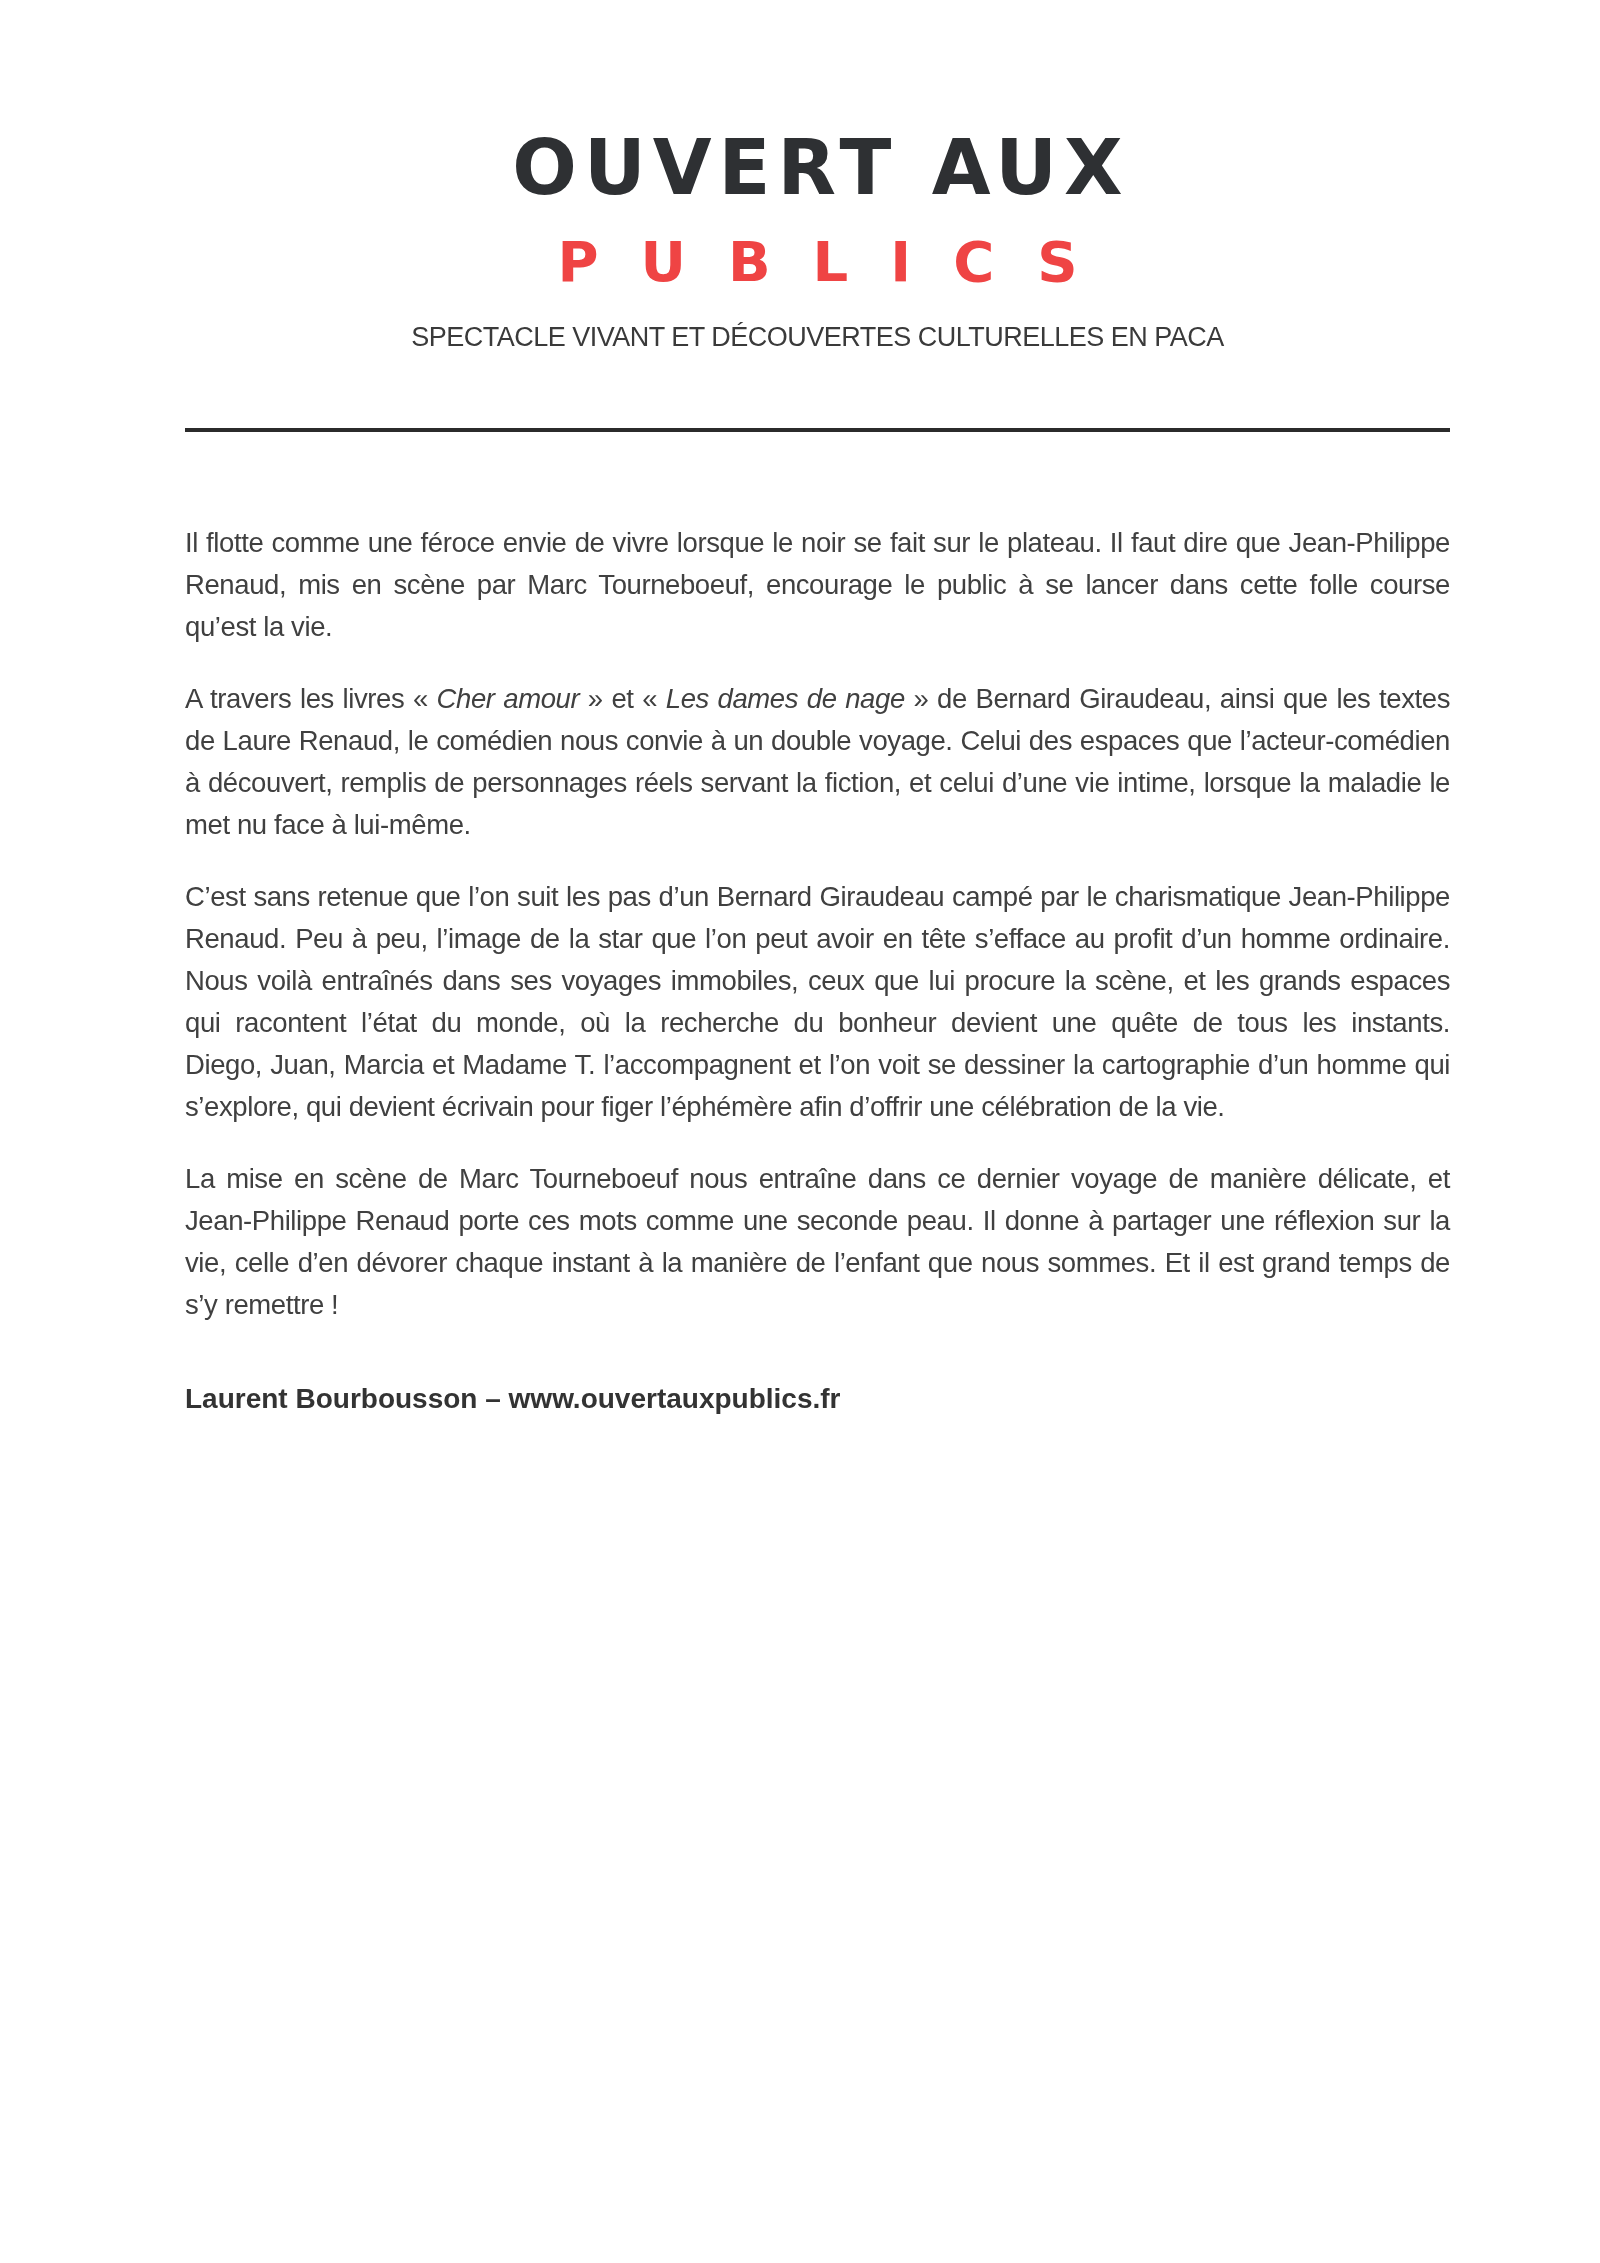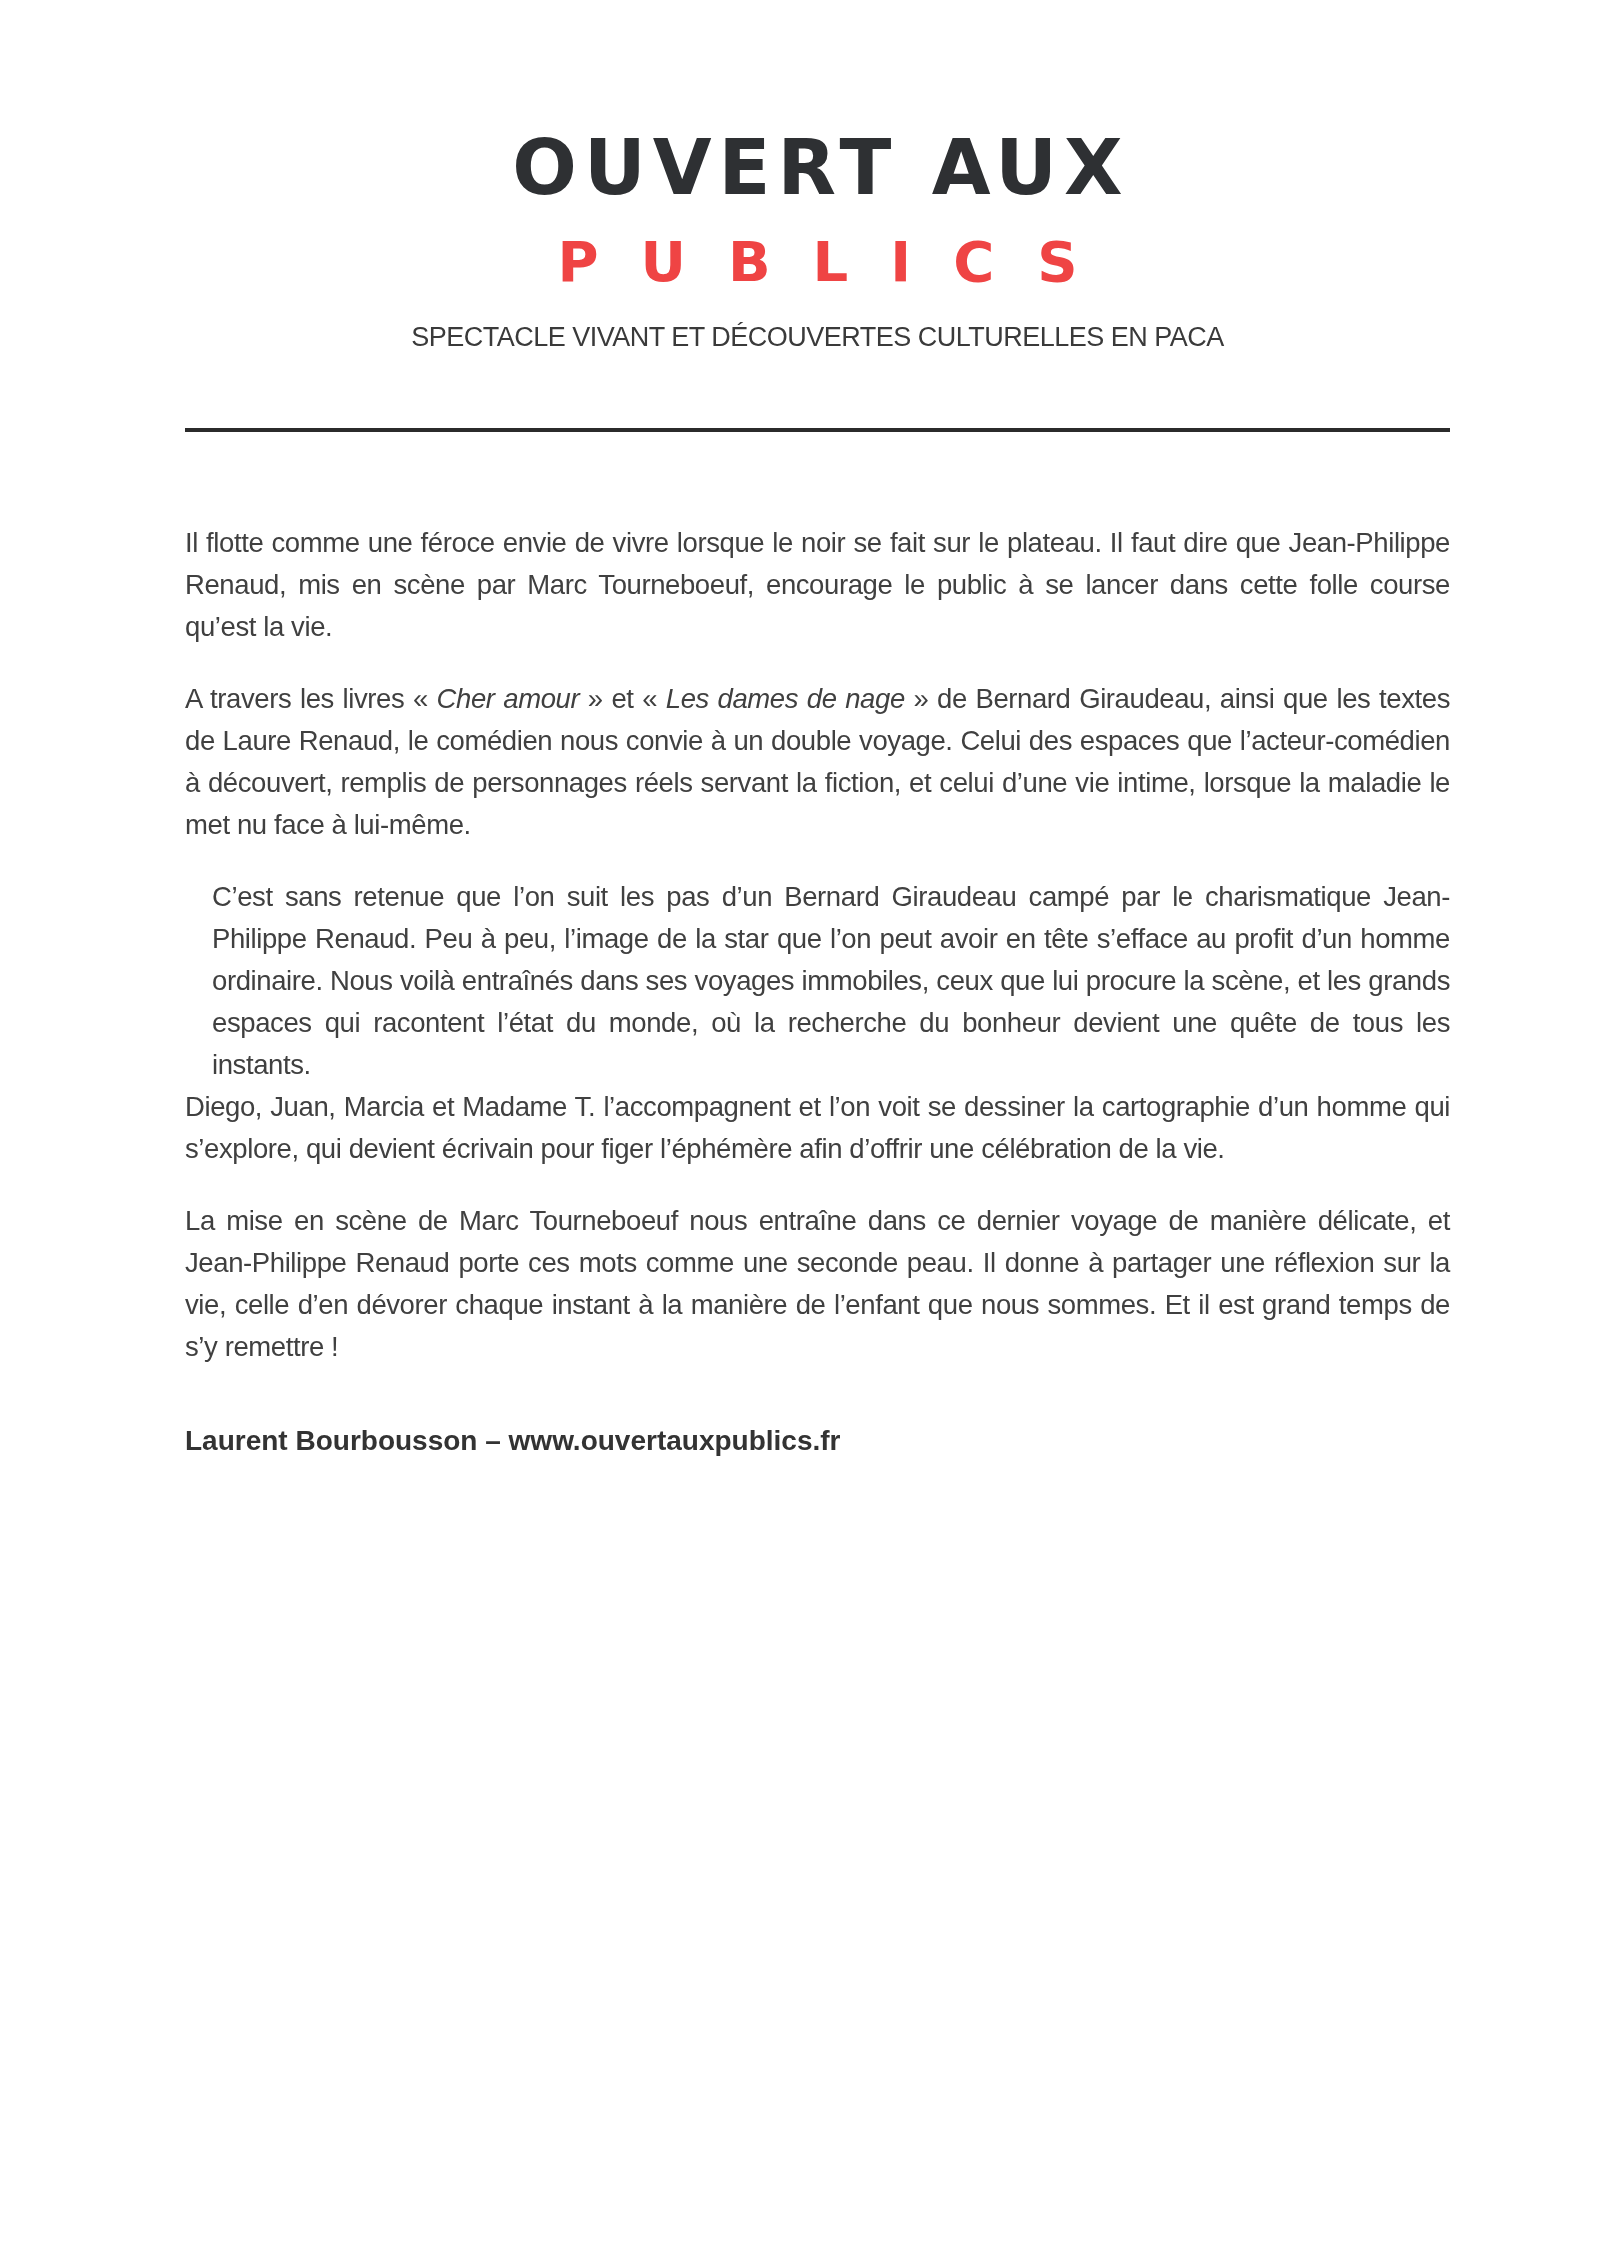--- a/index.html
+++ b/index.html
@@ -76,21 +76,21 @@
   .body-copy { margin-top: 90px; }
   .para {
     margin: 0 0 30px 0;
     text-align: justify;
     font-size: 27.5px;
     line-height: 42px;
     letter-spacing: -0.4px;
     color: #404040;
   }
   .para i { }
-  .para.force-justify-last { text-align-last: justify; margin-bottom: 0; margin-left: 27px; }
+  .para.force-justify-last { text-align-last: justify; margin-bottom: 0; }
   .para.continuation { margin-top: 0; }
   
   .author-line {
     margin-top: 52px;
     font-weight: bold;
     font-size: 28px;
     line-height: 42px;
     color: #333333;
   }
   

